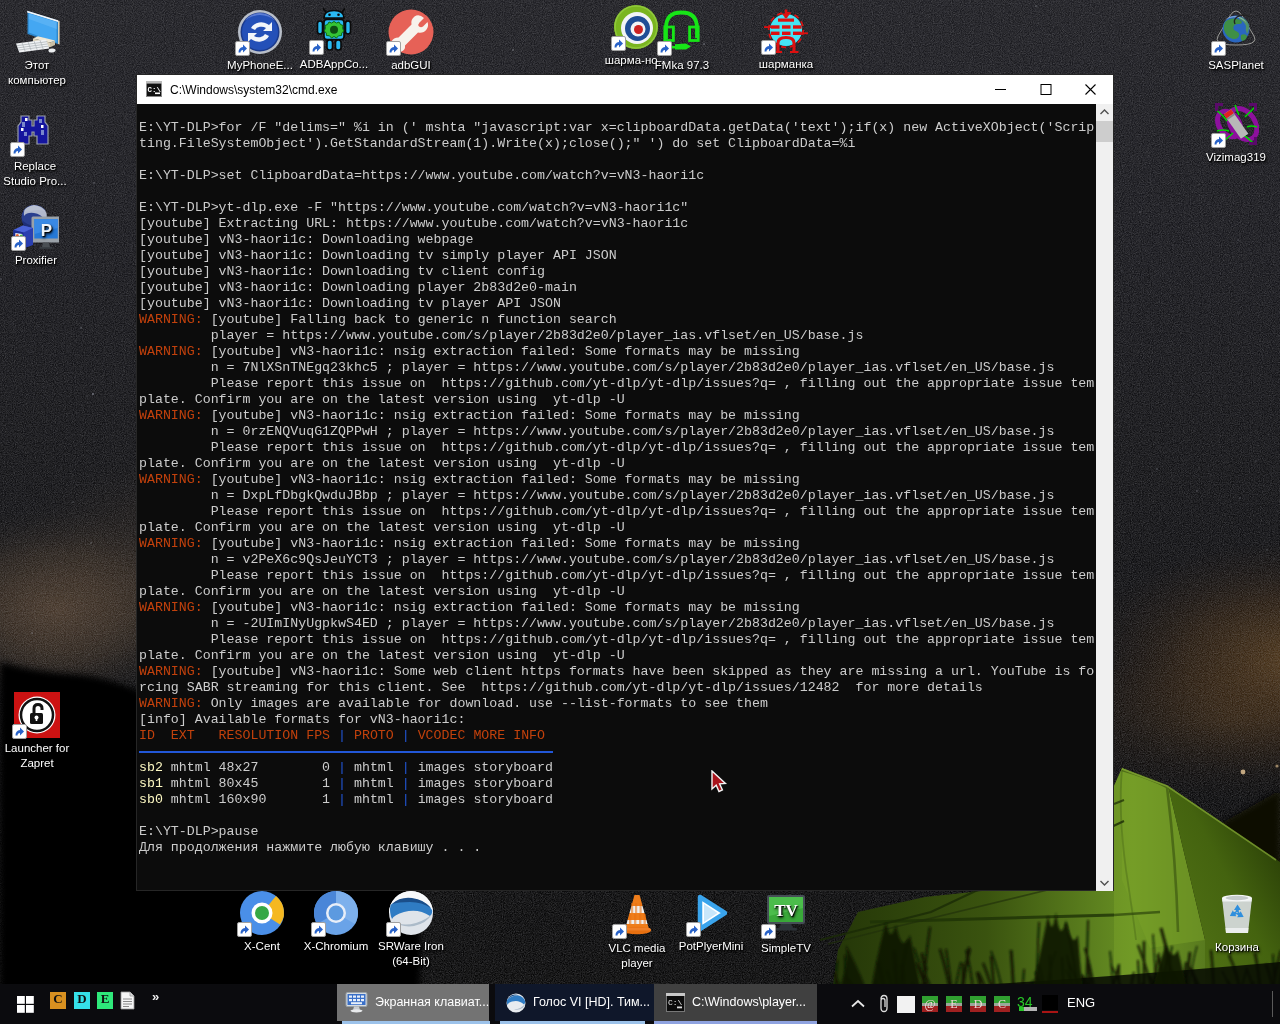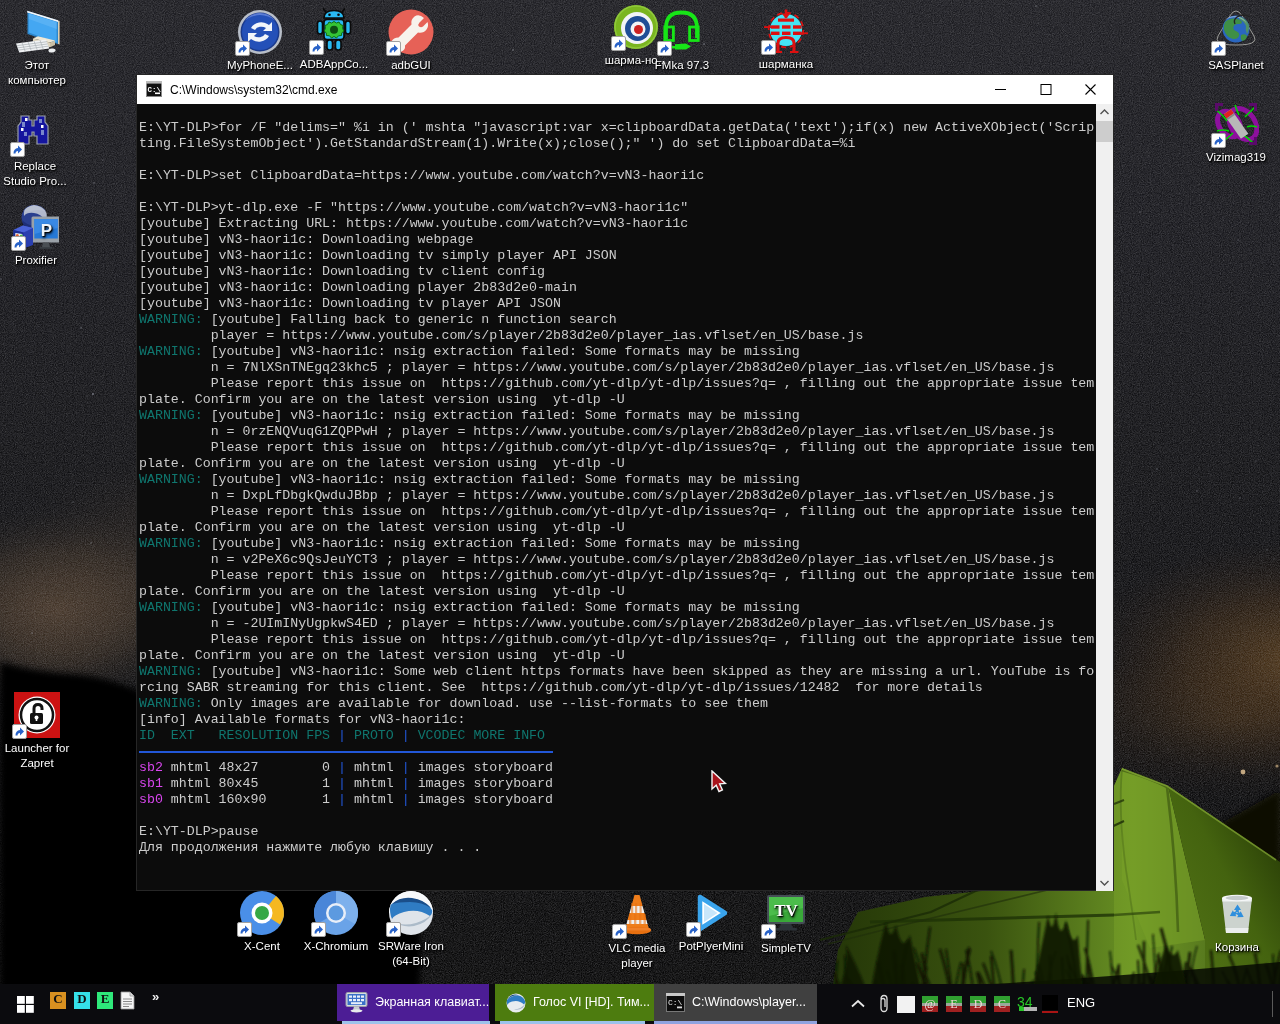--- a/index.html
+++ b/index.html
@@ -10,22 +10,22 @@
 .dico .ic svg{position:absolute;left:0;top:0}
 .sc{position:absolute;left:-2px;bottom:-1px;width:15px;height:15px;background:#fff;border:1px solid #a0a0a0;border-radius:2px}
 .sc svg{position:absolute;left:1px;top:1px}
 
 #win{position:absolute;left:136px;top:74px;width:978px;height:817px;background:#0c0c0c;border:1px solid #262626}
 #tbar{position:absolute;left:0;top:0;width:100%;height:29px;background:#fff}
 #tbar .ttl{position:absolute;left:33px;top:8px;font-size:12px;color:#000;white-space:pre}
 #tico{position:absolute;left:9px;top:6px;width:16px;height:16px}
 .wbtn{position:absolute;top:0;width:45px;height:29px}
 #console{position:absolute;left:2px;top:45px;color:#ccc;font-family:"Liberation Mono",monospace;font-size:13.28px;line-height:16px;white-space:pre}
-#console .y{color:#0f766e}
-#console .g{color:#d946ef}
+#console .y{color:#c2410c}
+#console .g{color:#fef9c3}
 #console .b{color:#2257d8}
 #console .hr{display:inline-block;width:414px;height:2px;background:#2257d8;vertical-align:2px}
 #sbar{position:absolute;right:0;top:29px;width:17px;height:787px;background:#f0f0f0}
 #sbar .thumb{position:absolute;left:0;top:17px;width:17px;height:21px;background:#cdcdcd}
 
 #task{position:absolute;left:0;top:984px;width:1280px;height:40px;background:#0b0b0e}
 .tbtn{position:absolute;top:0;height:37px;color:#fff;font-size:12.5px}
 .tbtn .lbl{position:absolute;left:38px;top:11px;white-space:nowrap}
 .uline{position:absolute;top:37px;height:3px;background:#88b3e0}
 .tray{position:absolute}
@@ -772,42 +772,42 @@
 <div class="abs" style="left:97px;top:7px;width:16px;height:18px;color:#111;font-weight:bold;font-size:13px;text-align:center;z-index:5;font-family:'Liberation Serif',serif">E</div>
 <svg class="tray" style="left:120px;top:7px" width="15" height="19" viewBox="0 0 15 19">
       <path d="M1,1 L10,1 L14,5 L14,18 L1,18 Z" fill="#f5f5f5" stroke="#999" stroke-width="0.8"></path>
       <path d="M10,1 L10,5 L14,5" fill="#ddd" stroke="#999" stroke-width="0.8"></path>
       <g stroke="#8a8a8a" stroke-width="1">
         <path d="M3,8 L12,8 M3,10.5 L12,10.5 M3,13 L12,13 M3,15.5 L9,15.5"></path>
       </g>
     </svg>
 <div class="tray" style="left:152px;top:5px;color:#eee;font-size:13px;font-weight:bold">»</div>
 
-<div class="tbtn" style="left:337px;width:152px;background:#4c1d95">
+<div class="tbtn" style="left:337px;width:152px;background:#737373">
  <svg class="abs" style="left:8px;top:8px" width="23" height="21" viewBox="0 0 23 21">
         <rect x="1" y="0.5" width="21" height="14" rx="1.5" fill="#d8dce0" stroke="#9aa2a8" stroke-width="1"></rect>
         <rect x="2.5" y="2" width="18" height="11" fill="#3a70c8"></rect>
         <g fill="#e8f0fa">
           <rect x="4" y="3.5" width="3" height="2.2"></rect>
           <rect x="8" y="3.5" width="3" height="2.2"></rect>
           <rect x="12" y="3.5" width="3" height="2.2"></rect>
           <rect x="16" y="3.5" width="3" height="2.2"></rect>
           <rect x="4" y="7" width="3" height="2.2"></rect>
           <rect x="8" y="7" width="3" height="2.2"></rect>
           <rect x="12" y="7" width="3" height="2.2"></rect>
           <rect x="16" y="7" width="3" height="2.2"></rect>
           <rect x="6" y="10.2" width="11" height="2"></rect>
         </g>
         <path d="M9,14.5 L14,14.5 L15,18 L8,18 Z" fill="#c8ccd0"></path>
         <ellipse cx="11.5" cy="18.8" rx="6" ry="1.6" fill="#e8eaec"></ellipse>
       </svg>
  <span class="lbl">Экранная клавиат...</span>
  <div class="uline" style="left:5px;width:148px;background:#9cc2ea"></div>
 </div>
-<div class="tbtn" style="left:495px;width:178px;background:#4d7c0f">
+<div class="tbtn" style="left:495px;width:178px;background:#0f172a">
  <svg class="abs" style="left:11px;top:9px" width="20" height="20" viewBox="0 0 20 20">
         <circle cx="10" cy="10" r="9.5" fill="#e8ecf0"></circle>
         <path d="M1,7 Q6,2 12,2.5 Q17,3 19,8 Q19.5,10 18,11.5 Q13,6.5 6,8.5 Q2,9.5 1.5,12 Q0.5,9 1,7 Z" fill="#2f7cc4"></path>
         <path d="M2,6 Q7,1.5 13,2.5 Q10,1 6,2 Q3,3.5 2,6 Z" fill="#1a4e8a"></path>
         <path d="M19,11 Q15,16 8,16.5 Q13,17.5 16.5,15 Q18.5,13 19,11 Z" fill="#a8b8c8"></path>
       </svg>
  <span class="lbl">Голос VI [HD]. Тим...</span>
  <div class="uline" style="left:5px;width:145px;background:#9cc2ea"></div>
 </div>
 <div class="tbtn" style="left:654px;width:163px;background:#404040">

